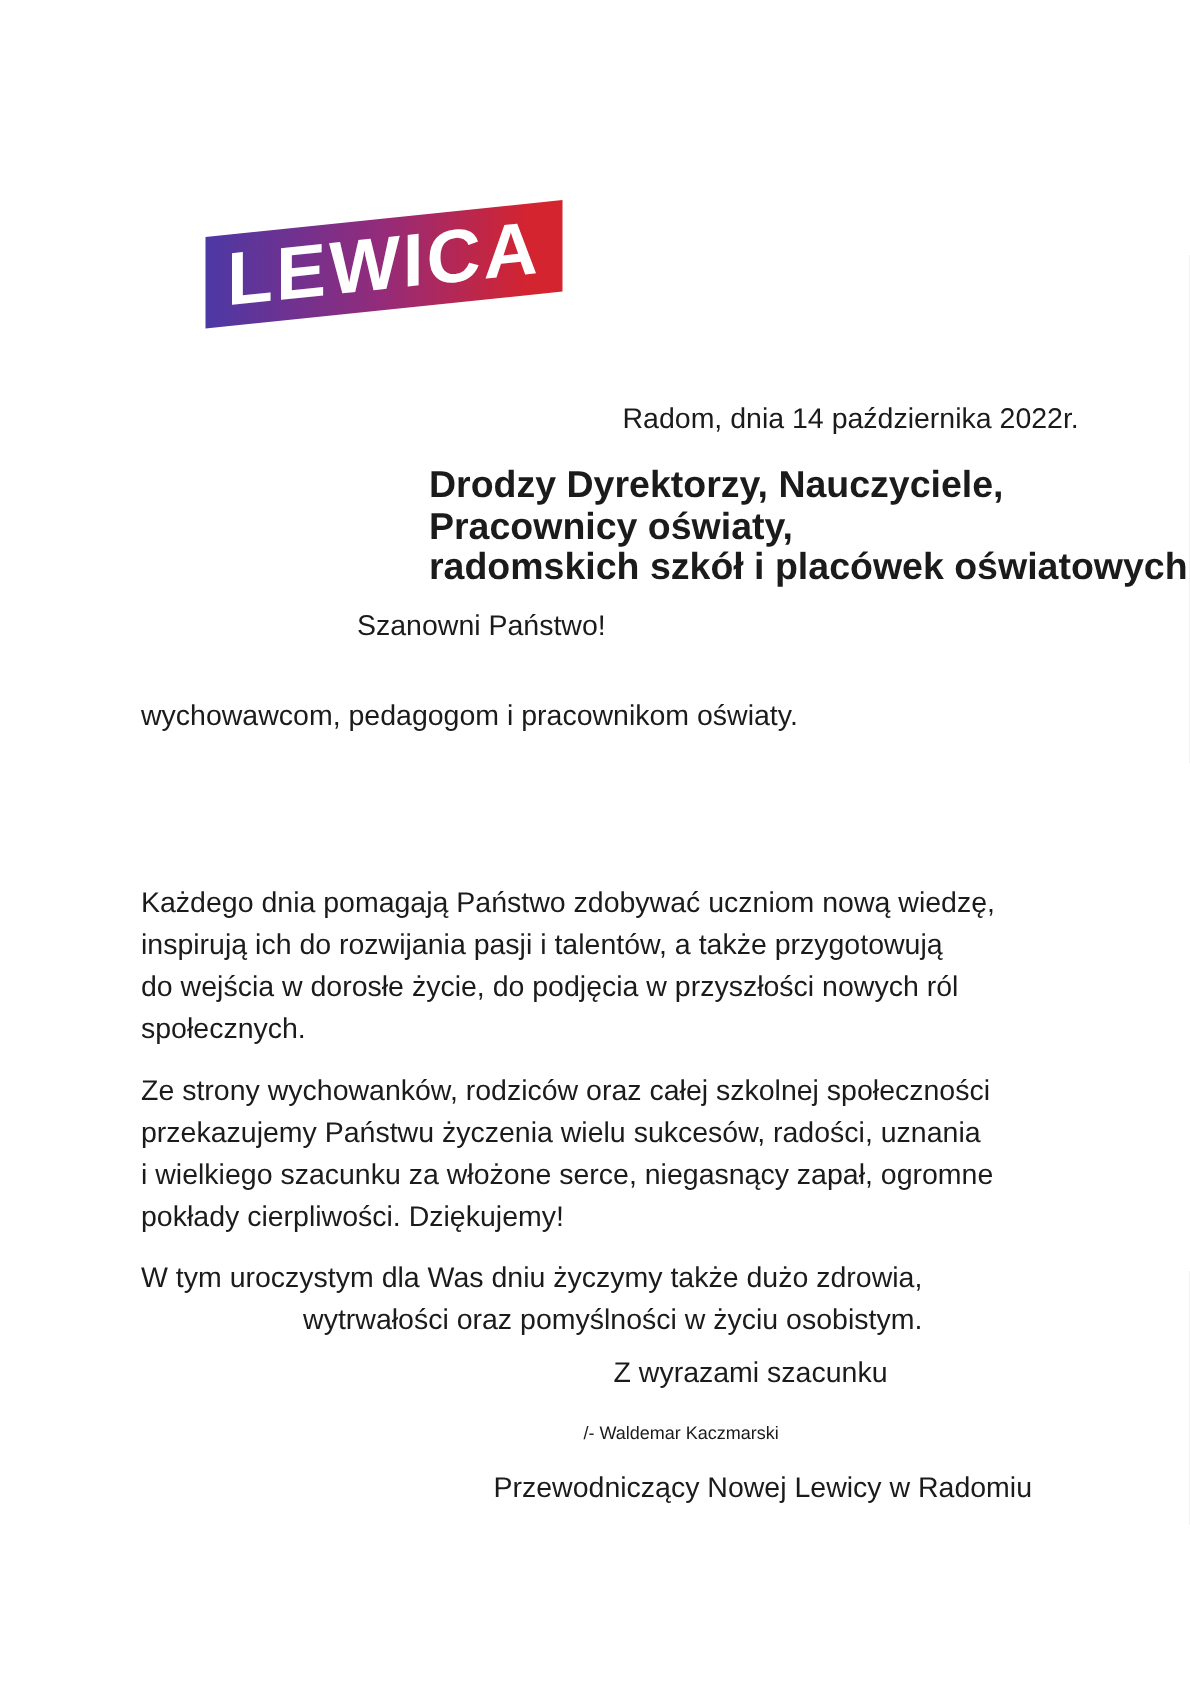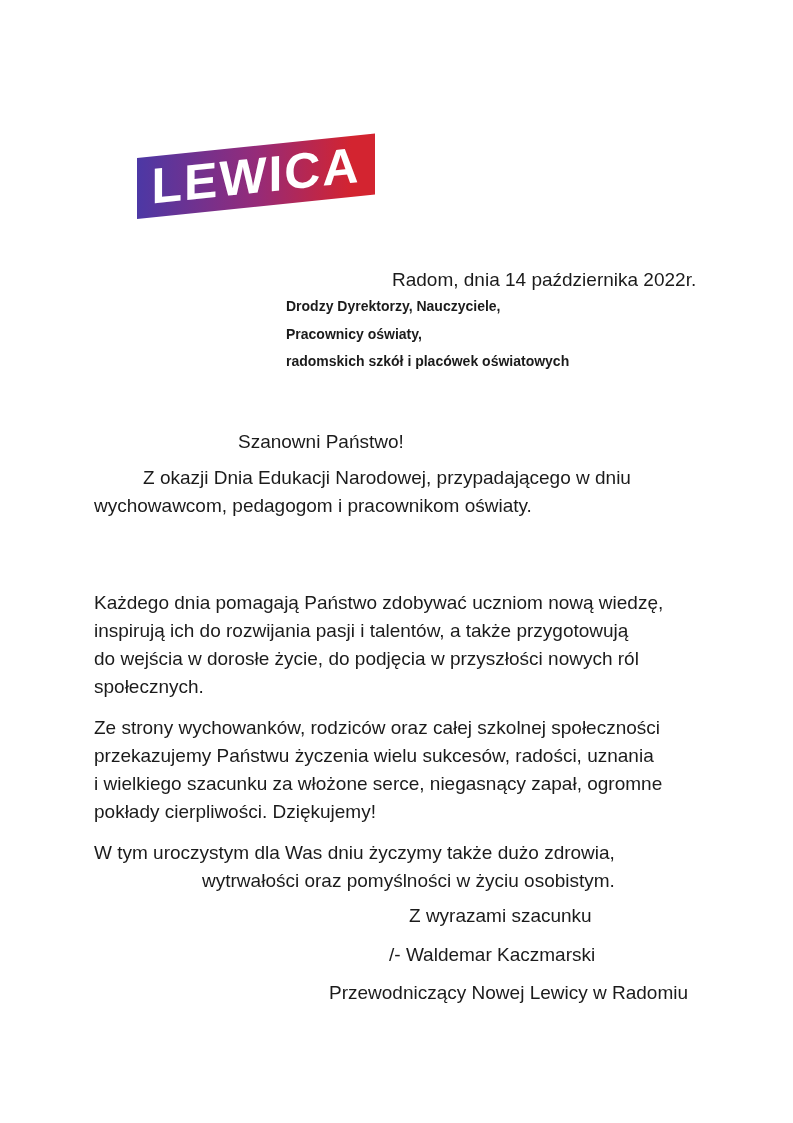--- a/index.html
+++ b/index.html
@@ -31,34 +31,34 @@
   .logo-text {
     color: #ffffff;
     font-weight: bold;
     font-size: 50px;
     letter-spacing: 2px;
     line-height: 61px;
     user-select: none;
   }
 
   
-  .date-line   { left: 392px; top: 266px; font-size: 19px; line-height: 28px; }
-  .addressee   { left: 286px; top: 293px; font-size: 14px; line-height: 27.5px; font-weight: bold; }
-  .salutation  { left: 238px; top: 428px; font-size: 19px; line-height: 28px; }
+  .date-line   { left: 415px; top: 266px; font-size: 19px; line-height: 28px; }
+  .addressee   { left: 286px; top: 310px; font-size: 25px; line-height: 27.5px; font-weight: bold; }
+  .salutation  { left: 238px; top: 404px; font-size: 19px; line-height: 28px; }
 
   .para { left: 94px; font-size: 19px; line-height: 28px; }
   .para-1 { top: 464px; }
   .para-2 { top: 589px; }
   .para-3 { top: 714px; }
   .para-4 { top: 839px; text-align: right; }
   .para .line { white-space: nowrap; }
   .para .line.first-indent { padding-left: 49px; }
 
   .closing-respect   { left: 409px; top: 902px; font-size: 19px; line-height: 28px; }
-  .closing-signature { left: 389px; top: 941px; font-size: 19px; line-height: 28px; text-align: center; }
+  .closing-signature { left: 389px; top: 941px; font-size: 12px; line-height: 28px; text-align: center; }
   .closing-title     { left: 329px; top: 979px; font-size: 19px; line-height: 28px; }
 </style>
 </head>
 <body>
 
 <div class="page">
 
   <div class="logo" style="background: linear-gradient(90deg, rgb(76, 56, 165) 0%, rgb(149, 43, 121) 50%, rgb(211, 36, 48) 90%);">
     <span class="logo-text" style="color: rgb(255, 255, 255);">LEWICA</span>
   </div>
@@ -67,21 +67,20 @@
 
   <div class="abs addressee">
     <div class="line">Drodzy Dyrektorzy, Nauczyciele,</div>
     <div class="line">Pracownicy oświaty,</div>
     <div class="line">radomskich szkół i placówek oświatowych</div>
   </div>
 
   <div class="abs salutation">Szanowni Państwo!</div>
 
   <div class="abs para para-1">
-    <div class="line first-indent">Z okazji Dnia Edukacji Narodowej, przypadającego w dniu</div>
     <div class="line">wychowawcom, pedagogom i pracownikom oświaty.</div>
   </div>
 
   <div class="abs para para-2">
     <div class="line">Każdego dnia pomagają Państwo zdobywać uczniom nową wiedzę,</div>
     <div class="line">inspirują ich do rozwijania pasji i talentów, a także przygotowują</div>
     <div class="line">do wejścia w dorosłe życie, do podjęcia w przyszłości nowych ról</div>
     <div class="line">społecznych.</div>
   </div>
 

